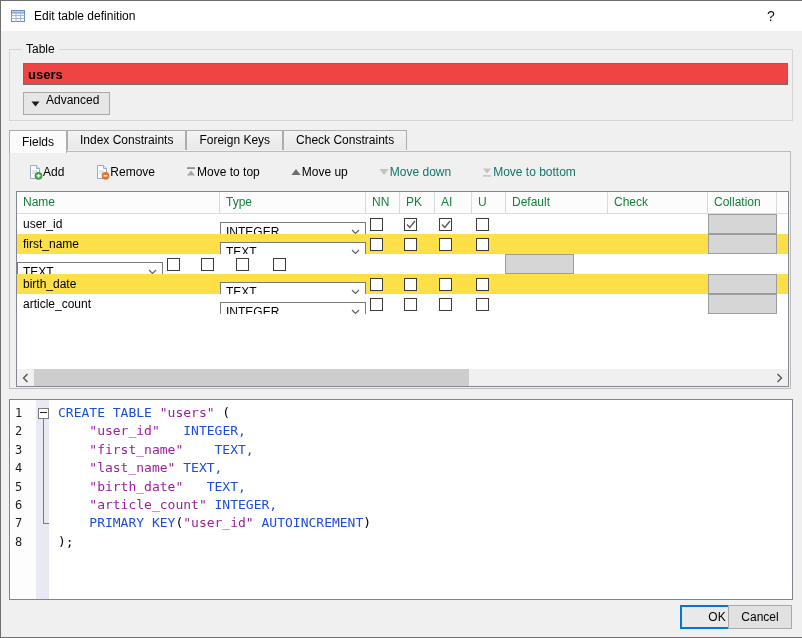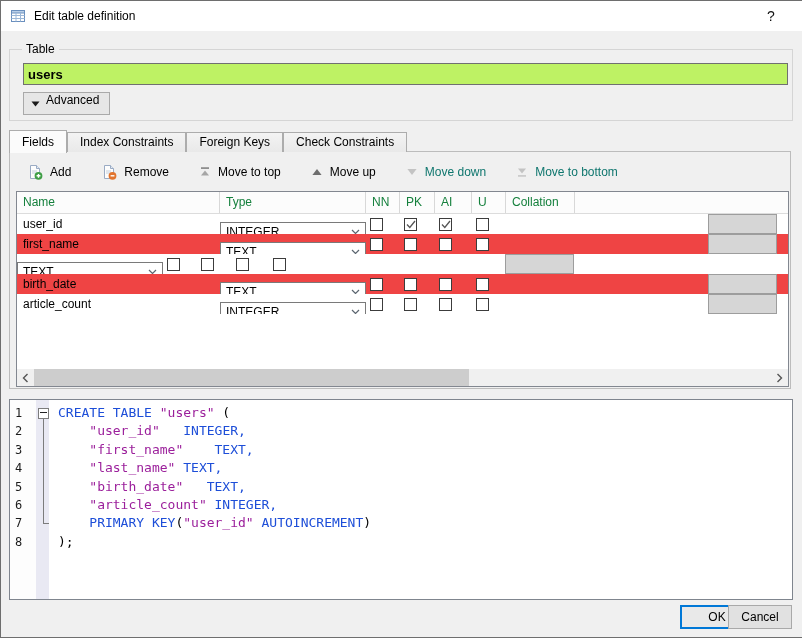--- a/index.html
+++ b/index.html
@@ -12,43 +12,43 @@
   
   .titlebar{position:absolute;left:0;top:0;width:100%;height:30px;background:#ffffff;display:flex;align-items:center;}
   .title-icon{margin-left:9px;width:16px;height:16px;display:flex;}
   .title-text{margin-left:8px;font-size:12px;}
   .tb-btn{position:absolute;top:0;width:34px;height:30px;display:flex;align-items:center;justify-content:center;cursor:default;color:#111;}
   .tb-help{right:56px;font-size:14px;}
   .tb-close{right:8px;font-size:14px;}
   
   .groupbox{position:absolute;left:8px;top:48px;width:782px;height:70px;border:1px solid #d5d5d5;background:#f0f0f0;}
   .groupbox-label{position:absolute;left:12px;top:-8px;background:#f0f0f0;padding:0 4px;font-size:12px;}
-  .name-input{position:absolute;left:13px;top:13px;width:755px;height:20px;border:1px solid #707070;background:#bef264;
+  .name-input{position:absolute;left:13px;top:13px;width:755px;height:20px;border:1px solid #707070;background:#ef4444;
     font-family:"Liberation Sans",sans-serif;font-size:13px;font-weight:bold;padding:0 4px;outline:none;}
   .advanced-btn{position:absolute;left:13px;top:42px;width:78px;height:21px;background:#e6e6e6;border:1px solid #a9a9a9;
     display:flex;justify-content:flex-start;padding-left:7px;gap:6px;font-size:12px;}
   
-  .tabbar{position:absolute;left:8px;top:129px;height:22px;display:flex;align-items:flex-end;z-index:3;}
+  .tabbar{position:absolute;left:8px;top:129px;height:22px;display:flex;z-index:3;}
   .tab{padding:0 12px;border:1px solid #acacac;border-bottom:none;background:linear-gradient(#f3f3f3,#e9e9e9);
     height:19px;line-height:19px;font-size:12px;}
   .tab.selected{background:#fbfbfb;height:22px;line-height:22px;margin-bottom:-1px;z-index:4;}
   .tabpane{position:absolute;left:8px;top:150px;width:782px;height:238px;border:1px solid #bcbcbc;background:#f0f0f0;z-index:1;box-sizing:border-box;}
   
   .toolbar{position:absolute;left:8px;top:7px;height:26px;display:flex;align-items:center;}
-  .tool{display:flex;align-items:center;gap:7px;padding:3px 9px;margin-right:12px;}
+  .tool{display:flex;align-items:center;gap:0;padding:3px 9px;margin-right:12px;}
   .tool .tlabel{font-size:12px;}
   .tool.disabled .tlabel{color:#0f766e;}
   .ticon{display:flex;align-items:center;}
   
   .ftable{position:absolute;left:6px;top:39px;width:771px;height:194px;border:1px solid #828790;background:#fff;box-sizing:content-box;overflow:hidden;}
   .thead{display:flex;height:21px;background:#fcfcfc;border-bottom:1px solid #dcdcdc;}
   .hcell{box-sizing:border-box;border-right:1px solid #d8d8d8;padding:3px 0 0 6px;font-size:12px;color:#15803d;overflow:hidden;white-space:nowrap;}
   .hfill{flex:1;border-right:none;}
   .trow{display:flex;height:20px;background:#fff;align-items:center;}
-  .trow.alt{background:#ef4444;align-items:flex-end;}
+  .trow.alt{background:#fde047;align-items:flex-end;}
   .cell{box-sizing:border-box;height:20px;display:flex;align-items:center;overflow:hidden;white-space:nowrap;}
   .col-name{width:203px;padding-left:6px;}
   .col-type{width:146px;}
   .col-nn{width:34px;}
   .col-pk{width:35px;}
   .col-ai{width:37px;}
   .col-u{width:34px;}
   .col-default{width:102px;padding-left:6px;}
   .col-check{width:100px;padding-left:6px;}
   .col-collation{width:69px;}
@@ -184,20 +184,22 @@
         </div>
       </div>
     <div class="ftable">
       <div class="thead">
           <div class="hcell col-name">Name</div>
           <div class="hcell col-type">Type</div>
           <div class="hcell col-nn">NN</div>
           <div class="hcell col-pk">PK</div>
           <div class="hcell col-ai">AI</div>
           <div class="hcell col-u">U</div>
+          <div class="hcell col-default">Default</div>
+          <div class="hcell col-check">Check</div>
           <div class="hcell col-collation">Collation</div>
           <div class="hcell hfill"></div>
         </div>
       <div id="tbody">
           <div class="trow">
             <div class="cell col-name">user_id</div>
             <div class="cell col-type">
               <div class="combo">
                 <span class="combo-text">INTEGER</span>
                 <span class="ticon">

